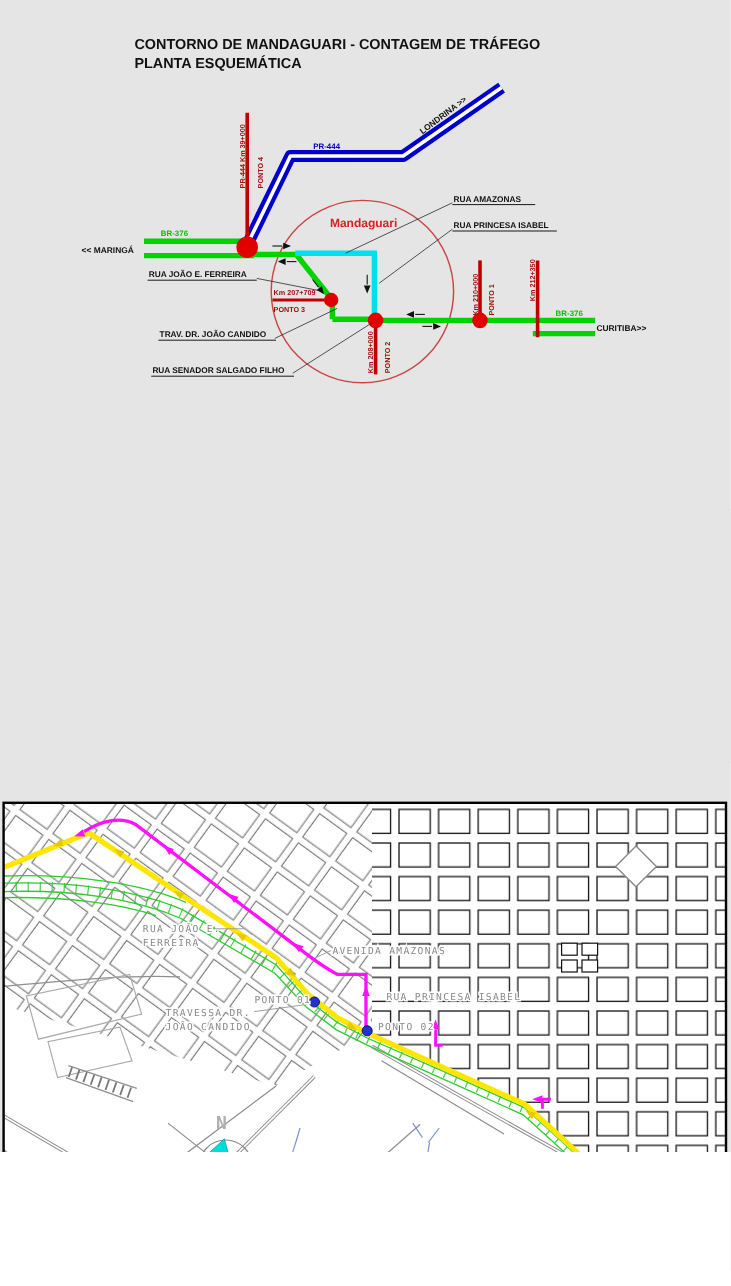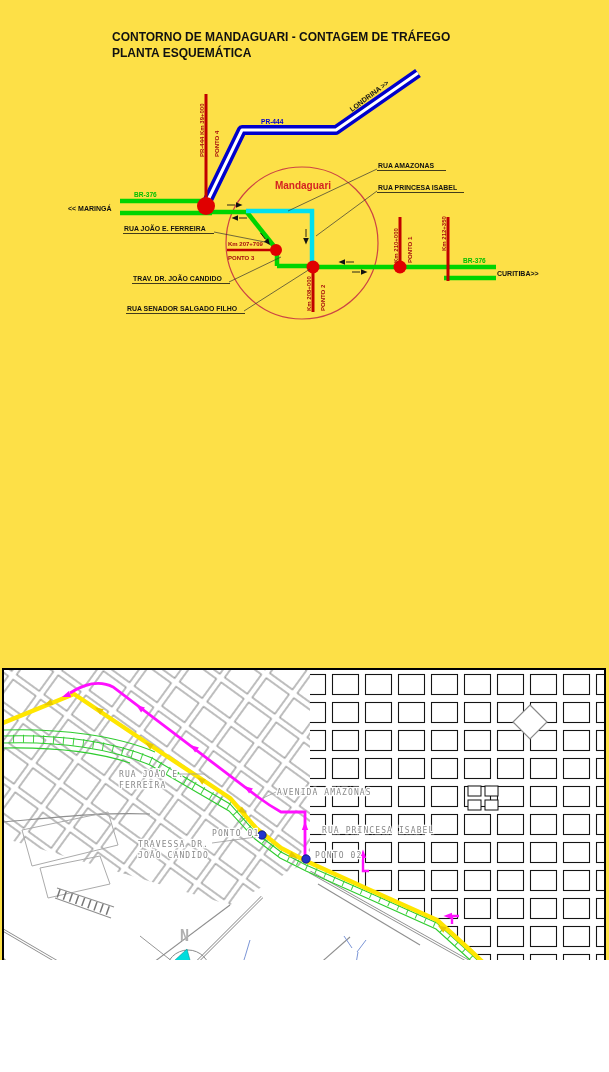--- a/index.html
+++ b/index.html
@@ -1,16 +1,16 @@
 <!DOCTYPE html>
 <html><head>
 <meta charset="utf-8">
 <style>
   html,body{margin:0;padding:0;background:#fff;}
-  .stage{position:relative;width:609px;height:960px;background:#fde047;overflow:hidden;
+  .stage{position:relative;width:609px;height:960px;background:#e5e5e5;overflow:hidden;
          font-family:"Liberation Sans",sans-serif;}
   svg text{font-family:"Liberation Sans",sans-serif;}
   .t-title{font-size:12px;font-weight:bold;fill:#111;}
   .t-street{font-size:6.9px;font-weight:bold;fill:#111;}
   .t-dir{font-size:7px;font-weight:bold;fill:#111;}
   .t-hwy{font-size:6.6px;font-weight:bold;}
   .t-pt{font-size:6px;font-weight:bold;fill:#a50d0d;}
   .t-city{font-size:10px;font-weight:bold;fill:#d42222;}
   .t-map{font-family:"DejaVu Sans Mono",monospace;font-size:8px;letter-spacing:1.1px;
          fill:#8a8a8a;paint-order:stroke;stroke:#ffffff;stroke-width:2.5px;}

